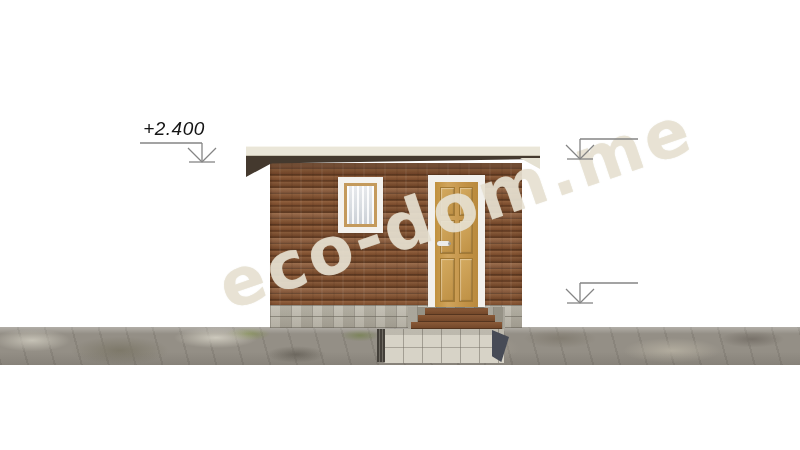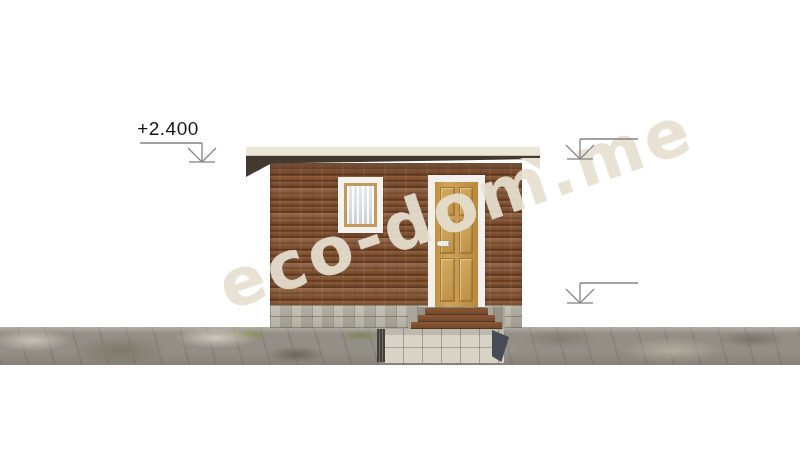--- a/index.html
+++ b/index.html
@@ -125,21 +125,21 @@
     letter-spacing:4px;text-align:center;color:rgba(232,226,210,.85);
     text-shadow:0 0 1px rgba(210,202,182,.5);
     white-space:nowrap;pointer-events:none;
   }
 
   
   .marker-label{
     z-index:40;font-size:19px;color:#151515;letter-spacing:.5px;
     font-family:"Liberation Sans",sans-serif;text-align:center;white-space:nowrap;
   }
-  .lbl-left{left:136px;top:118px;width:64px;}
+  .lbl-left{left:142px;top:118px;width:64px;font-style:italic;}
   .lbl-right-top{left:576px;top:113px;width:66px;}
   .lbl-right-bottom{left:574px;top:257px;width:66px;}
   .marker-svg{z-index:40;overflow:visible;}
   .svg-left{left:136px;top:139px;}
   .svg-right-top{left:558px;top:136px;}
   .svg-right-bottom{left:558px;top:280px;}
   .marker-svg line{stroke:#858585;stroke-width:1.3;}
 </style>
 </head>
 <body>

